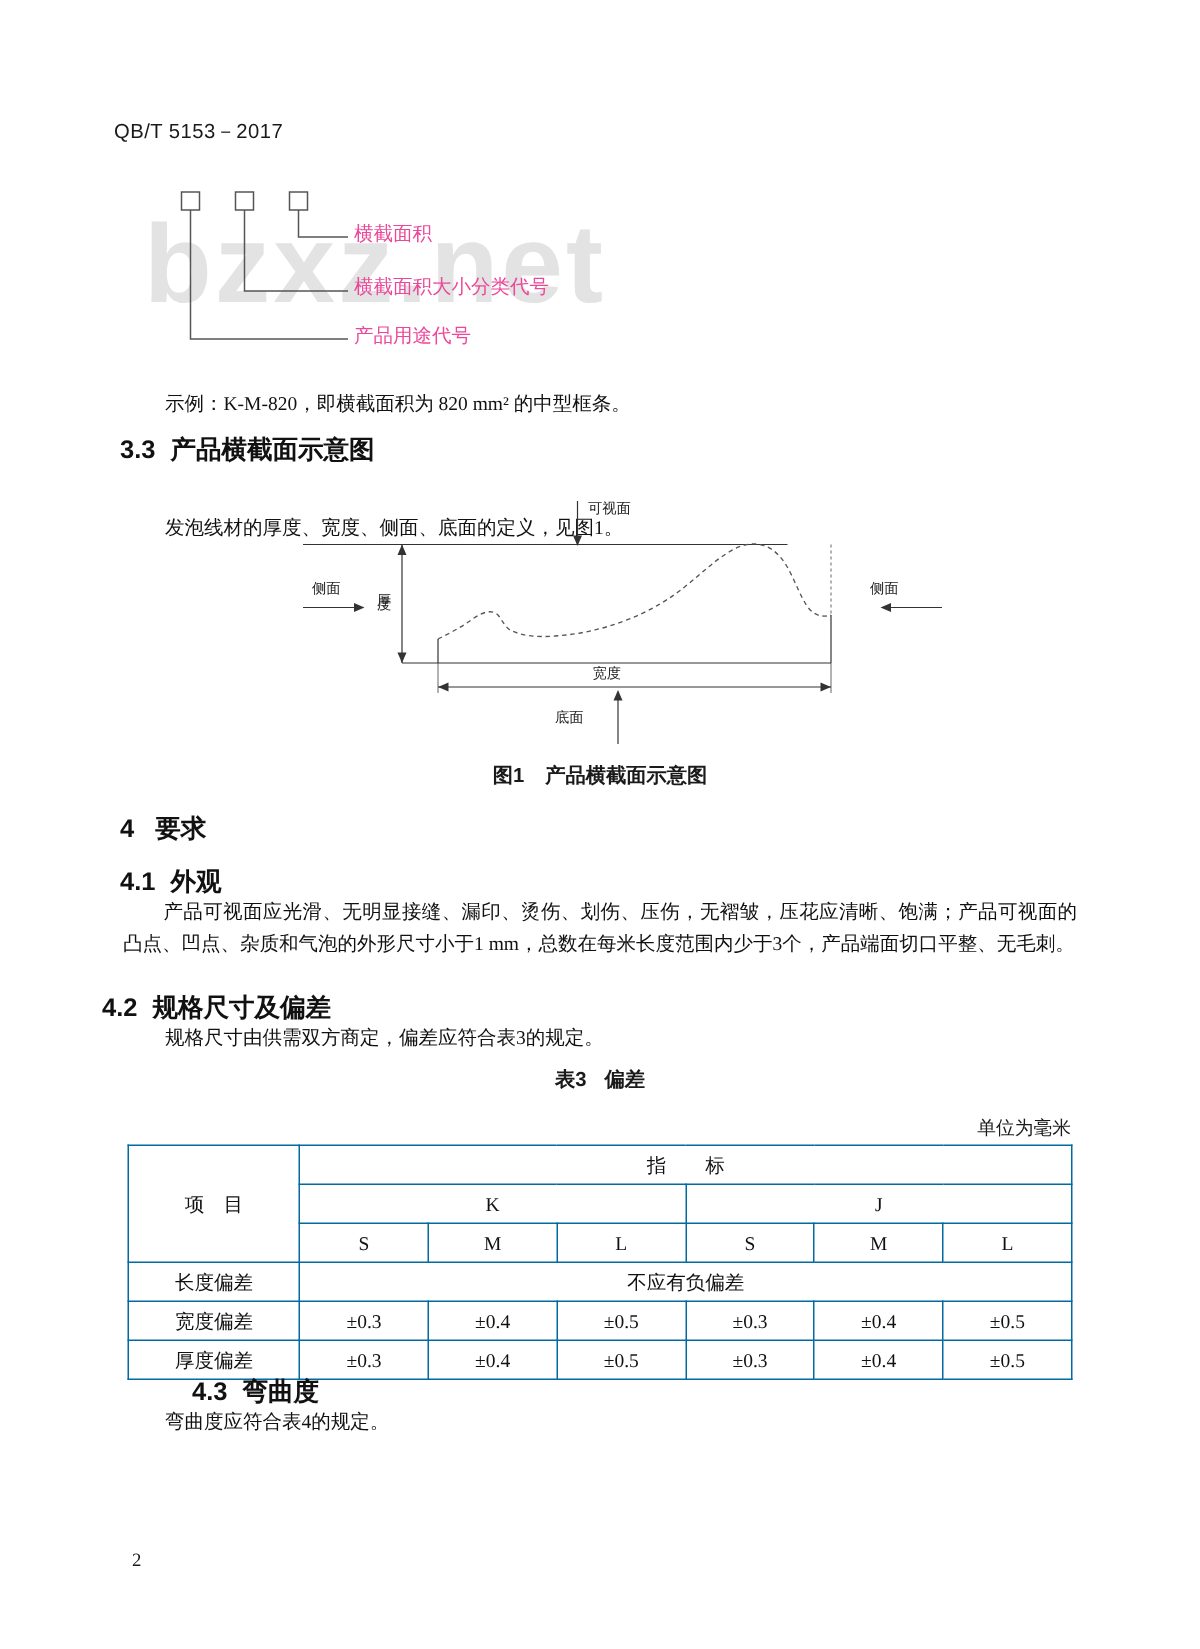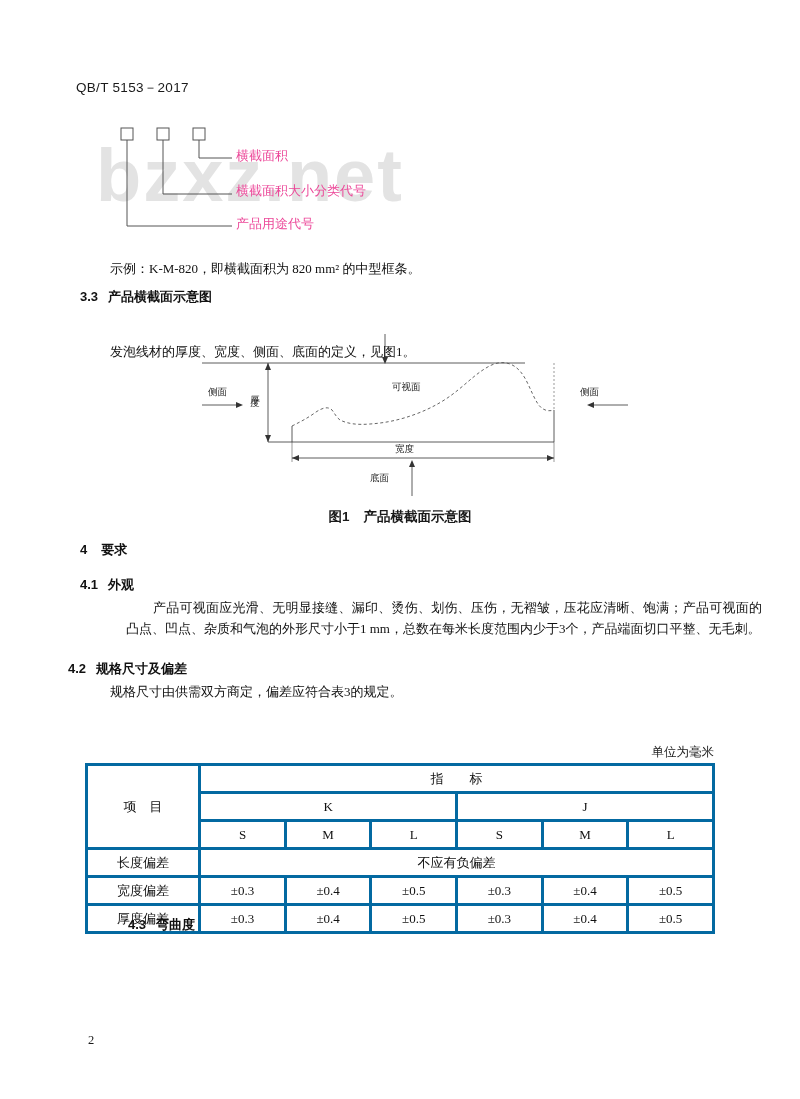--- a/index.html
+++ b/index.html
@@ -69,21 +69,21 @@
   
   .para {
     font-family: "Liberation Serif", "DejaVu Serif", serif;
     font-size: 13px;
     line-height: 21px;
     color: #111;
   }
   .heading {
     font-family: "Liberation Sans", sans-serif;
     font-weight: bold;
-    font-size: 13px;
+    font-size: 17px;
     color: #111;
     white-space: nowrap;
     text-align: right;
   }
   .heading .num { font-weight: bold; margin-right: 10px; }
   .heading .num.wide { margin-right: 14px; }
 
   #example-line { left: 110px; top: 258px; width: 600px; }
   #sec-3-3      { left: 80px;  top: 288px; }
   #sec-3-3-body { left: 110px; top: 309px; width: 600px; margin-top: 32px; }
@@ -92,21 +92,21 @@
     left: 0; top: 508px; width: 800px;
     text-align: center;
     font-family: "Liberation Sans", sans-serif;
     font-weight: bold;
     font-size: 13.5px;
   }
   #fig-caption .gap { display: inline-block; width: 14px; }
 
   #sec-4        { left: 80px; top: 541px; }
   #sec-4-1      { left: 80px; top: 576px; }
-  #sec-4-1-body { left: 82px; top: 597px; width: 636px; text-align: justify; text-indent: 27px; margin-left: 44px; }
+  #sec-4-1-body { left: 82px; top: 597px; width: 636px; text-align: justify; text-indent: 27px; }
   #sec-4-2      { left: 68px; top: 660px; }
   #sec-4-2-body { left: 110px; top: 681px; width: 600px; }
   #sec-4-3      { left: 80px; top: 916px; margin-left: 48px; }
   #sec-4-3-body { left: 110px; top: 937px; width: 600px; }
 
   #table-caption {
     left: 0; top: 711px; width: 800px;
     text-align: center;
     font-family: "Liberation Sans", sans-serif;
     font-weight: bold;
@@ -136,21 +136,21 @@
     height: 170px;
     z-index: 2;
   }
   .fig-label {
     position: absolute;
     font-family: "Liberation Sans", sans-serif;
     font-size: 9.5px;
     color: #222;
     white-space: nowrap;
   }
-  #fl-visible { left: 212px; top: 3px; margin-top: 48px; }
+  #fl-visible { left: 212px; top: 3px; }
   #fl-side-l  { left: 28px;  top: 56px; }
   #fl-side-r  { left: 400px; top: 56px; }
   #fl-width   { left: 215px; top: 113px; }
   #fl-bottom  { left: 190px; top: 142px; }
   #fl-thick {
     left: 68px; top: 58px;
     writing-mode: vertical-rl;
     letter-spacing: 1px;
   }
 
@@ -161,21 +161,21 @@
     top: 763px;
     width: 630px;
     border-collapse: collapse;
     font-family: "Liberation Serif", "DejaVu Serif", serif;
     font-size: 13px;
     color: #111;
     z-index: 2;
     background: #fff;
   }
   #dev-table td, #dev-table th {
-    border: 3px solid #0369a1;
+    border: 1px solid #0369a1;
     text-align: center;
     vertical-align: middle;
     font-weight: normal;
     padding: 0;
     height: 25px;
   }
 </style>
 </head>
 <body>
 
@@ -265,20 +265,23 @@
   <div id="sec-4-1" class="layer heading">
     <span class="num">4.1</span><span>外观</span>
   </div>
   <div id="sec-4-1-body" class="layer para">产品可视面应光滑、无明显接缝、漏印、烫伤、划伤、压伤，无褶皱，压花应清晰、饱满；产品可视面的凸点、凹点、杂质和气泡的外形尺寸小于1 mm，总数在每米长度范围内少于3个，产品端面切口平整、无毛刺。</div>
 
   <div id="sec-4-2" class="layer heading">
     <span class="num">4.2</span><span>规格尺寸及偏差</span>
   </div>
   <div id="sec-4-2-body" class="layer para">规格尺寸由供需双方商定，偏差应符合表3的规定。</div>
 
+  <div id="table-caption" class="layer">
+    <span>表3</span><span class="gap"></span><span>偏差</span>
+  </div>
   <div id="unit-note" class="layer">单位为毫米</div>
 
   <table id="dev-table">
     <tbody>
       <tr>
         <td rowspan="3" style="width:115px;">项　目</td>
         <td colspan="6">指　　标</td>
       </tr>
       <tr>
         <td colspan="3">K</td>
@@ -313,16 +316,17 @@
         <td>±0.3</td>
         <td>±0.4</td>
         <td>±0.5</td>
       </tr>
     </tbody>
   </table>
 
   <div id="sec-4-3" class="layer heading">
     <span class="num">4.3</span><span>弯曲度</span>
   </div>
+  <div id="sec-4-3-body" class="layer para">弯曲度应符合表4的规定。</div>
 
   <div id="page-number" class="layer">2</div>
 
 </div>
 
 </body></html>

